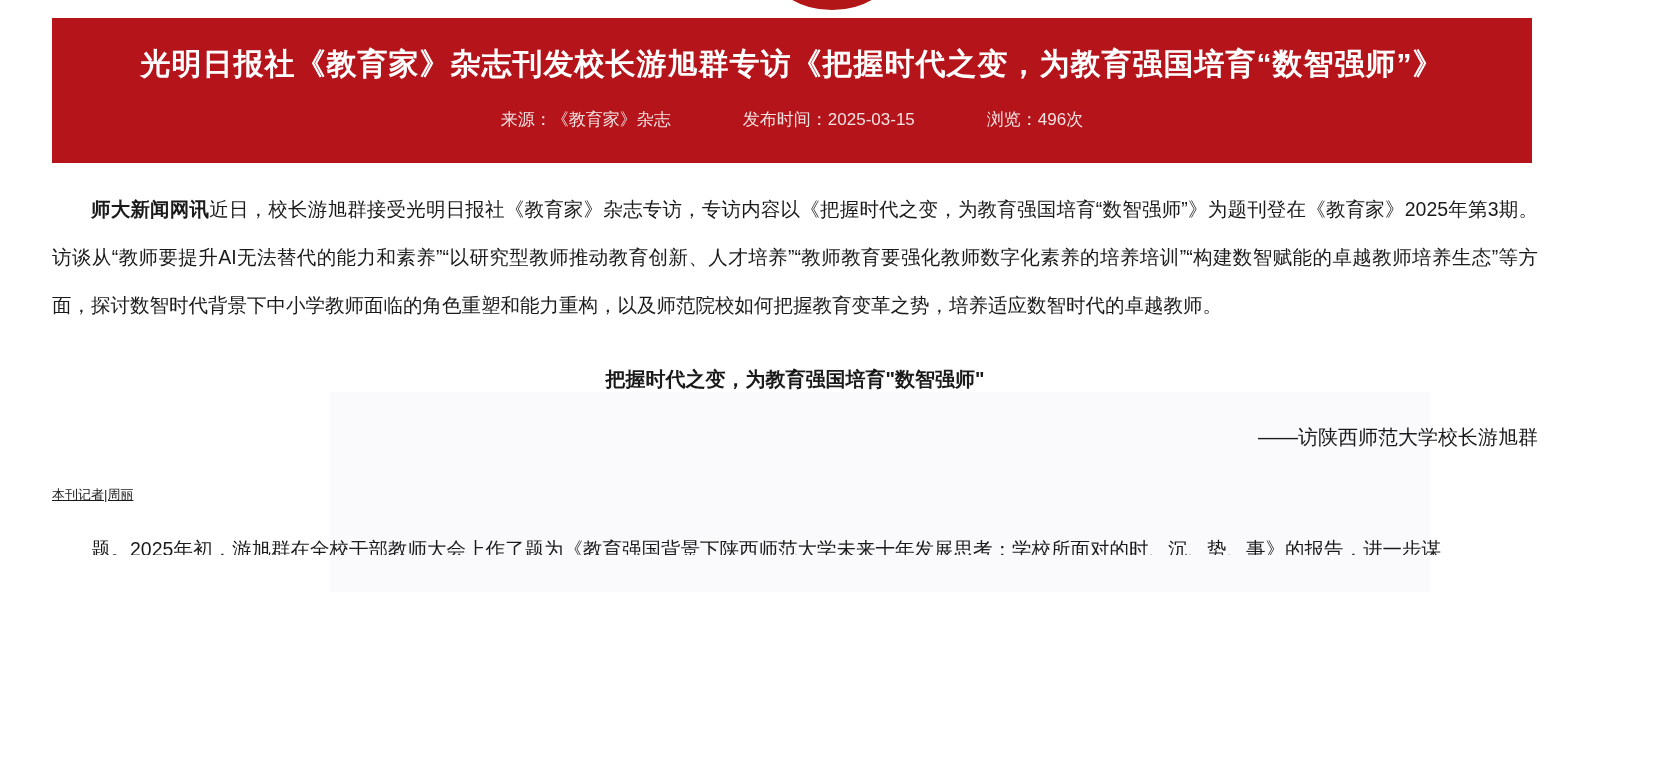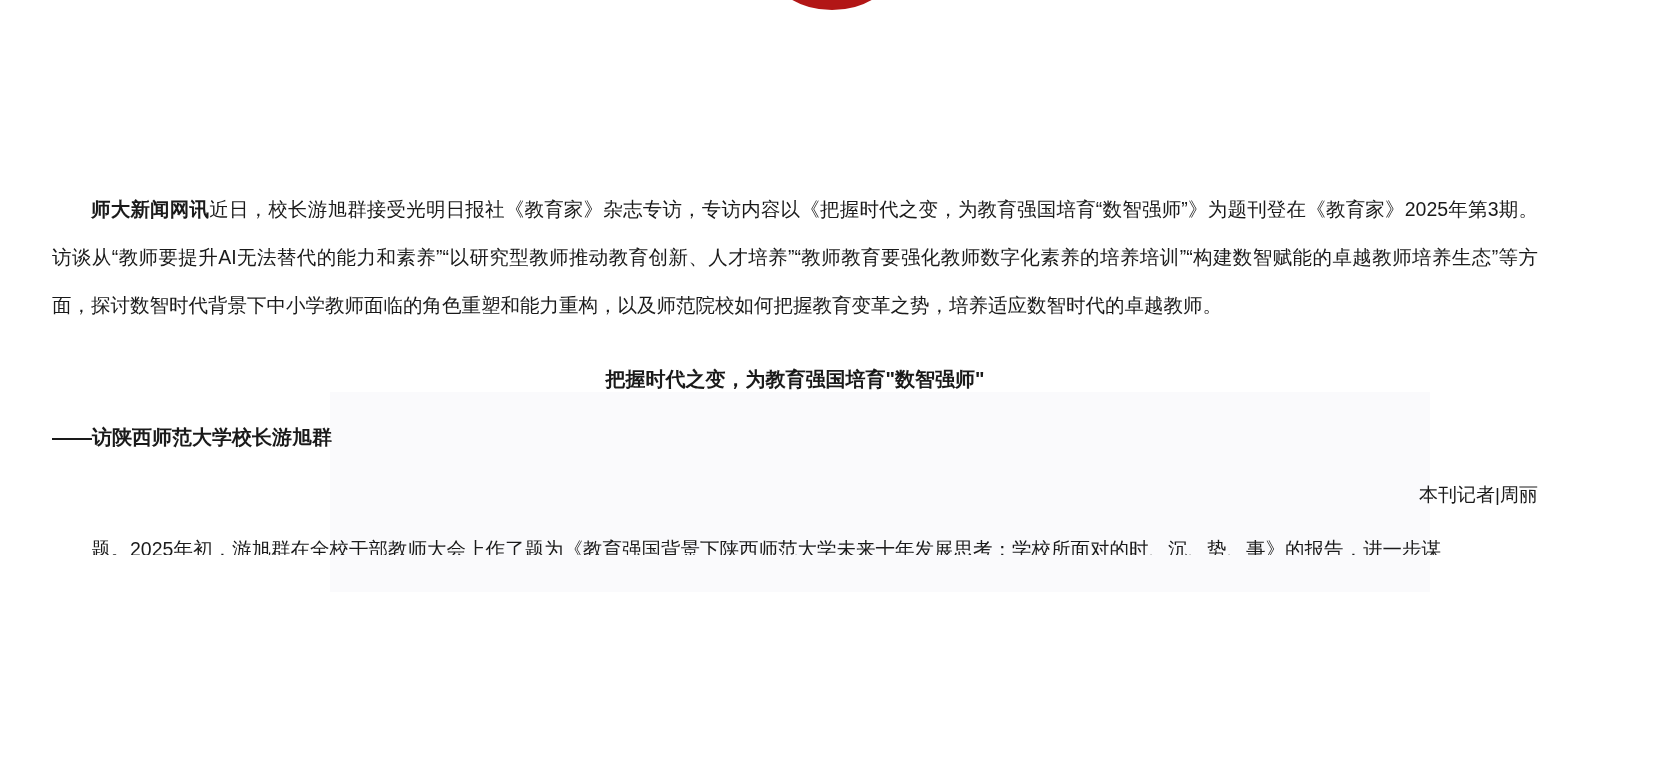--- a/index.html
+++ b/index.html
@@ -75,32 +75,33 @@
   .bold-lead { font-weight: bold; margin-top: 16px; }
 
   .sub-title {
     text-align: center;
     font-weight: bold;
     font-size: 20px;
     margin: 30px 0 0 0;
     line-height: 40px;
   }
   .sub-sub {
-    text-align: left;
-    font-weight: bold;
+    text-align: right;
+    font-weight: normal;
     font-size: 20px;
     margin: 18px 0 0 0;
     line-height: 40px;
   }
   .byline {
-    text-align: right;
-    font-size: 19px;
+    text-align: left;
+    font-size: 13px;
     margin: 18px 0 10px 0;
     line-height: 40px;
     color: #1a1a1a;
+    text-decoration: underline;
   }
   .faint-block {
     position: absolute;
     top: 392px;
     left: 330px;
     width: 1100px;
     height: 200px;
     background: rgba(240,240,245,0.35);
     pointer-events: none;
   }
@@ -110,20 +111,28 @@
     display: block;
   }
 </style>
 </head>
 <body>
 
 <div class="page">
 
   <div class="top-arc"></div>
 
+  <div class="header">
+    <div class="header-title">光明日报社《教育家》杂志刊发校长游旭群专访《把握时代之变，为教育强国培育“数智强师”》</div>
+    <div class="header-meta">
+      <span>来源：《教育家》杂志</span>
+      <span>发布时间：2025-03-15</span>
+      <span>浏览：496次</span>
+    </div>
+  </div>
 
   <div class="faint-block"></div>
 
   <div class="article">
     <p class="para"><span class="bold-lead">师大新闻网讯</span><span>近日，校长游旭群接受光明日报社《教育家》杂志专访，专访内容以《把握时代之变，为教育强国培育“数智强师”》为题刊登在《教育家》2025年第3期。访谈从“教师要提升AI无法替代的能力和素养”“以研究型教师推动教育创新、人才培养”“教师教育要强化教师数字化素养的培养培训”“构建数智赋能的卓越教师培养生态”等方面，探讨数智时代背景下中小学教师面临的角色重塑和能力重构，以及师范院校如何把握教育变革之势，培养适应数智时代的卓越教师。</span></p>
 
 
     <div class="sub-title">把握时代之变，为教育强国培育"数智强师"</div>
     <div class="sub-sub">——访陕西师范大学校长游旭群</div>
     <div class="byline">本刊记者|周丽</div>

